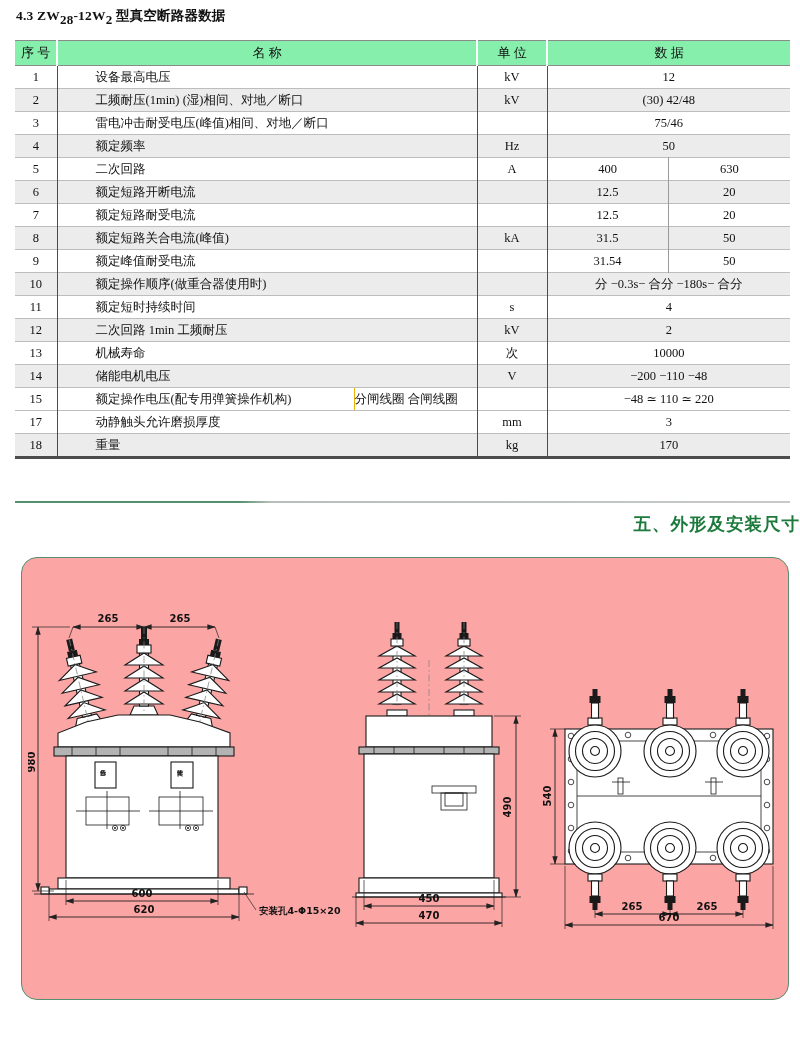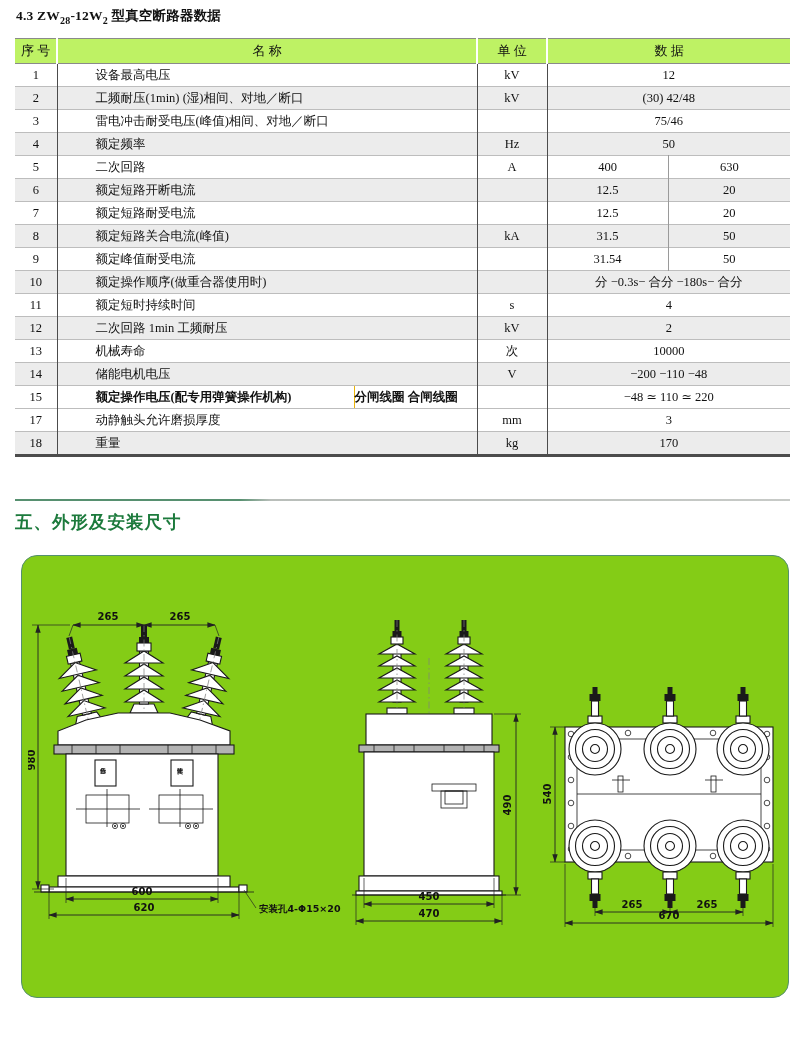--- a/index.html
+++ b/index.html
@@ -1,46 +1,46 @@
 <!DOCTYPE html>
 <html><head>
 <meta charset="utf-8">
 <style>
   html,body{margin:0;padding:0;}
   body{width:800px;height:1041px;background:#fff;position:relative;
        font-family:"Liberation Serif","DejaVu Serif",serif;color:#111;}
   .title{margin:7px 0 0 16px;font-size:13.5px;font-weight:bold;letter-spacing:.2px;}
-  .title sub{font-size:10px;}
+  .title sub{font-size:13px;}
   
   table.spec{border-collapse:collapse;table-layout:fixed;width:775px;margin:12px 0 0 15px;
              border-top:1.5px solid #8a8a8a;border-bottom:3px solid #4c4c4c;font-size:12.5px;}
-  table.spec th{background:#bef264;height:24px;font-weight:normal;font-size:13px;
+  table.spec th{background:#86efac;height:24px;font-weight:normal;font-size:13px;
                 border-left:2px solid #fff;padding:0;}
   table.spec th:first-child{border-left:none;}
   table.spec td{height:22px;padding:0;line-height:22px;}
   tbody tr{border-top:1px solid #bdbdbd;}
   tbody tr:first-child{border-top:1px solid #8a8a8a;}
   tr.alt{background:#ececec;}
   .c-no{text-align:center;border-right:1px solid #4c4c4c;}
   .c-name{border-right:1px solid #4c4c4c;padding-left:38px !important;}
   .c-unit{text-align:center;border-right:1px solid #4c4c4c;}
   .c-val{text-align:center;}
   .c-val2{border-left:1px solid #9a9a9a;}
-  .c-name-split{padding-left:0 !important;font-weight:bold;}
+  .c-name-split{padding-left:0 !important;}
   .nsplit{display:flex;height:22px;align-items:stretch;}
   .nmain{flex:1;padding-left:38px;line-height:22px;}
   .nsub{width:122px;border-left:1px solid #eab308;text-align:left;line-height:22px;}
   
   .rule{width:775px;height:2px;margin:42px 0 0 15px;
         background:linear-gradient(to right,#579070 0%,#579070 29%,#b9beba 33%,#c7cac7 100%);}
   .sec-head{margin:9px 0 0 15px;font-family:"Liberation Sans","DejaVu Sans",sans-serif;
-            font-weight:bold;font-size:17.5px;color:#1c7a3c;letter-spacing:1px;}
+            font-weight:bold;font-size:17.5px;color:#1c7a3c;letter-spacing:1px;text-align:right;}
   
   .draw-box{position:relative;width:766px;height:441px;margin:21px 0 0 21px;
-            border:1.5px solid #55906f;border-radius:16px;background:#84cc16;}
+            border:1.5px solid #55906f;border-radius:16px;background:#fca5a5;}
   .fv-wrap{position:absolute;left:6px;top:24px;width:330px;height:345px;}
   .sv-wrap{position:absolute;left:322px;top:62px;width:210px;height:312px;}
   .tv-wrap{position:absolute;left:520px;top:128px;width:245px;height:245px;}
   .plate-label{position:absolute;writing-mode:vertical-rl;font-size:6px;line-height:6px;
                font-family:"DejaVu Sans",sans-serif;color:#111;letter-spacing:0;}
   
   svg{display:block;}
   .ln{fill:#fff;stroke:#1a1a1a;stroke-width:1.1;}
   .lnf{fill:#b3b3b3;stroke:#1a1a1a;stroke-width:1.1;}
   .blk{fill:#1a1a1a;stroke:none;}

